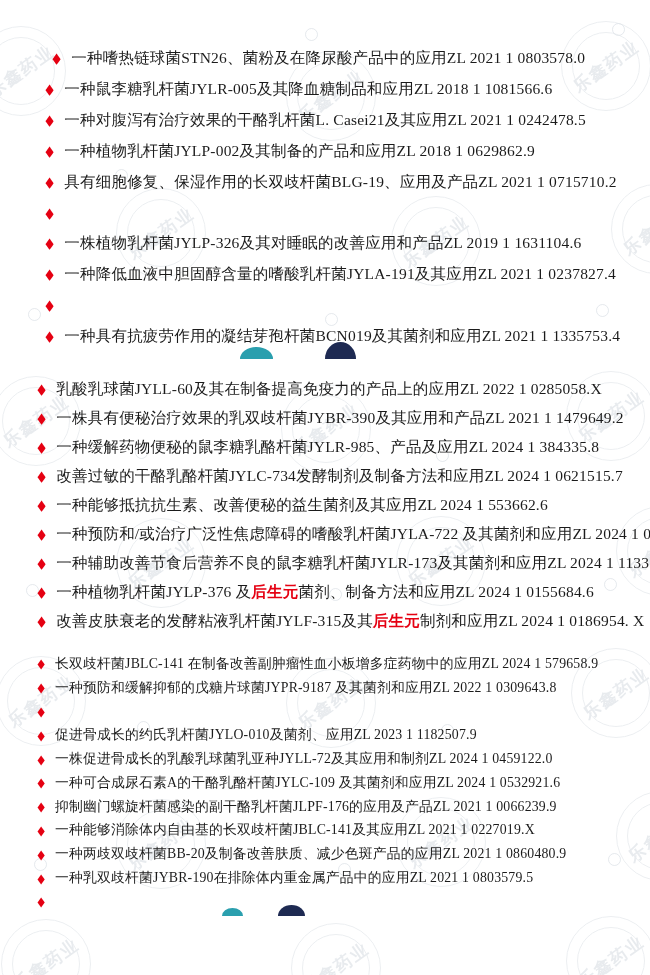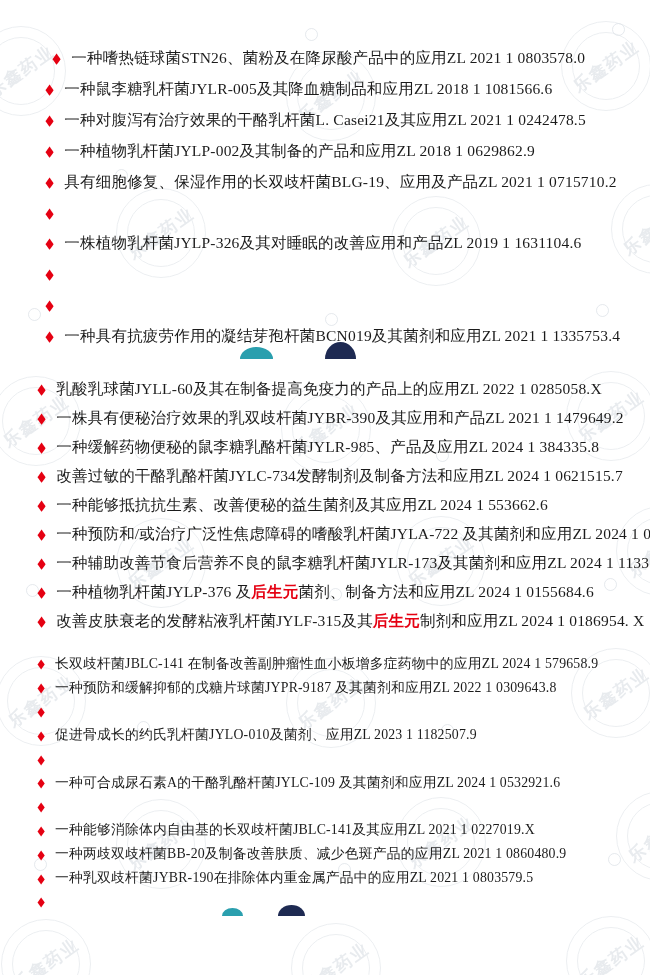--- a/index.html
+++ b/index.html
@@ -145,20 +145,21 @@
       </div>
       <div class="line" style="height: 30.9px;">
         <span class="diamond" style="color: rgb(229, 0, 18);">◆</span>
       </div>
       <div class="line" style="height: 30.9px;">
         <span class="diamond" style="color: rgb(229, 0, 18);">◆</span>
         <span class="text"><span>一株植物乳杆菌JYLP-326及其对睡眠的改善应用和产品ZL 2019 1 1631104.6</span></span>
       </div>
       <div class="line" style="height: 30.9px;">
         <span class="diamond" style="color: rgb(229, 0, 18);">◆</span>
+        <span class="text"><span>一种降低血液中胆固醇含量的嗜酸乳杆菌JYLA-191及其应用ZL 2021 1 0237827.4</span></span>
       </div>
       <div class="line" style="height: 30.9px;">
         <span class="diamond" style="color: rgb(229, 0, 18);">◆</span>
       </div>
       <div class="line" style="height: 30.9px;">
         <span class="diamond" style="color: rgb(229, 0, 18);">◆</span>
         <span class="text"><span>一种具有抗疲劳作用的凝结芽孢杆菌BCN019及其菌剂和应用ZL 2021 1 1335753.4</span></span>
       </div>
     </div>
     <div class="section" style="top: 375px; left: 36px; font-size: 15.5px;">
@@ -210,27 +211,29 @@
       </div>
       <div class="line" style="height: 23.8px;">
         <span class="diamond" style="color: rgb(229, 0, 18);">◆</span>
       </div>
       <div class="line" style="height: 23.8px;">
         <span class="diamond" style="color: rgb(229, 0, 18);">◆</span>
         <span class="text"><span>促进骨成长的约氏乳杆菌JYLO-010及菌剂、应用ZL 2023 1 1182507.9</span></span>
       </div>
       <div class="line" style="height: 23.8px;">
         <span class="diamond" style="color: rgb(229, 0, 18);">◆</span>
+        <span class="text"><span>一株促进骨成长的乳酸乳球菌乳亚种JYLL-72及其应用和制剂ZL 2024 1 0459122.0</span></span>
       </div>
       <div class="line" style="height: 23.8px;">
         <span class="diamond" style="color: rgb(229, 0, 18);">◆</span>
         <span class="text"><span>一种可合成尿石素A的干酪乳酪杆菌JYLC-109 及其菌剂和应用ZL 2024 1 0532921.6</span></span>
       </div>
       <div class="line" style="height: 23.8px;">
         <span class="diamond" style="color: rgb(229, 0, 18);">◆</span>
+        <span class="text"><span>抑制幽门螺旋杆菌感染的副干酪乳杆菌JLPF-176的应用及产品ZL 2021 1 0066239.9</span></span>
       </div>
       <div class="line" style="height: 23.8px;">
         <span class="diamond" style="color: rgb(229, 0, 18);">◆</span>
         <span class="text"><span>一种能够消除体内自由基的长双歧杆菌JBLC-141及其应用ZL 2021 1 0227019.X</span></span>
       </div>
       <div class="line" style="height: 23.8px;">
         <span class="diamond" style="color: rgb(229, 0, 18);">◆</span>
         <span class="text"><span>一种两歧双歧杆菌BB-20及制备改善肤质、减少色斑产品的应用ZL 2021 1 0860480.9</span></span>
       </div>
       <div class="line" style="height: 23.8px;">

